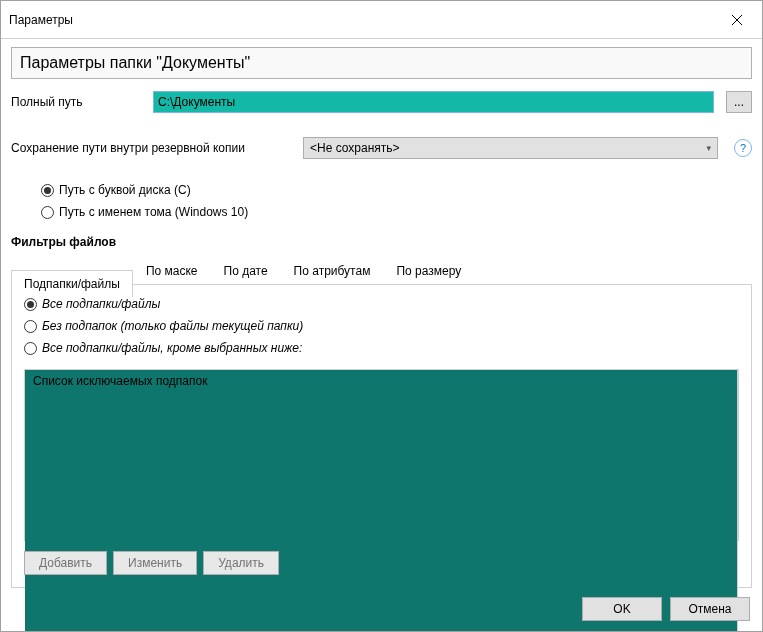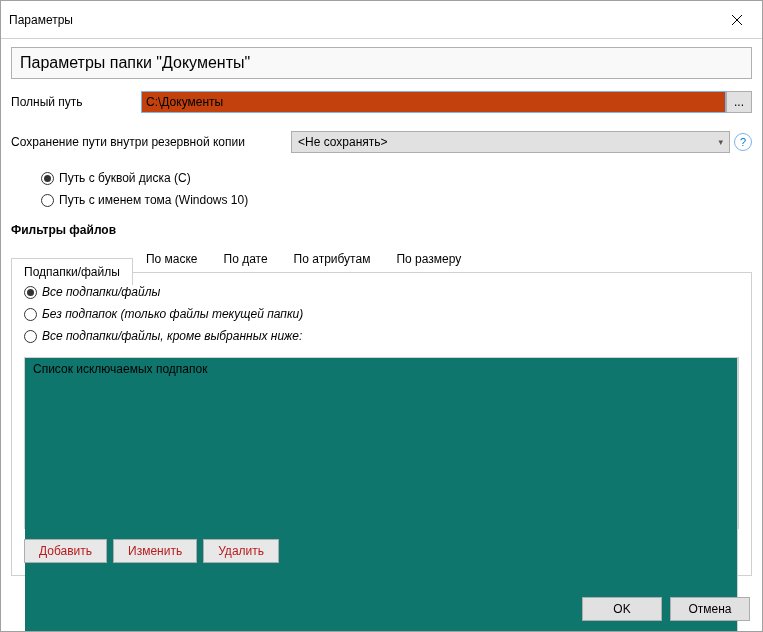--- a/index.html
+++ b/index.html
@@ -7,23 +7,23 @@
     
     .titlebar { height: 38px; display: flex; align-items: center; padding: 0 4px 0 8px; border-bottom: 1px solid #d0d0d0; }
     .titlebar-title { flex: 1; font-size: 12px; }
     .titlebar-close { width: 42px; height: 26px; display: flex; align-items: center; justify-content: center; cursor: pointer; }
     
     .content { padding: 8px 10px; }
     
     .heading-box { border: 1px solid #b0b0b0; background: #f9f9f9; padding: 6px 8px; margin-bottom: 12px; }
     .heading-box span { font-size: 16px; }
     
-    .row { display: flex; align-items: center; margin-bottom: 18px; gap: 0; }
+    .row { display: flex; align-items: center; margin-bottom: 24px; gap: 12px; }
     .row-label { width: 130px; font-size: 12px; }
-    .text-input { flex: 1; height: 22px; border: 1px solid #7eb4ea; background: #c2410c; padding: 2px 4px; font-size: 12px; outline: none; }
+    .text-input { flex: 1; height: 22px; border: 1px solid #7eb4ea; background: #14b8a6; padding: 2px 4px; font-size: 12px; outline: none; }
     .browse-btn { width: 26px; height: 22px; border: 1px solid #adadad; background: #e1e1e1; cursor: pointer; display: flex; align-items: center; justify-content: center; font-size: 12px; }
     
     .select { flex: 1; height: 22px; border: 1px solid #adadad; background: #e1e1e1; padding: 2px 6px; font-size: 12px; display: flex; align-items: center; justify-content: space-between; cursor: pointer; }
     .select-arrow { font-size: 9px; color: #555; }
     
     .help-icon { width: 18px; height: 18px; border: 1px solid #7eb4ea; border-radius: 50%; color: #0078d7; display: flex; align-items: center; justify-content: center; font-size: 11px; cursor: pointer; margin-left: 4px; }
     
     .radio-group { margin: 6px 0 16px 30px; }
     .radio-row { display: flex; align-items: center; margin-bottom: 8px; gap: 5px; }
     .radio { width: 13px; height: 13px; border: 1px solid #333; border-radius: 50%; display: inline-flex; align-items: center; justify-content: center; cursor: pointer; background: #fff; }
@@ -41,21 +41,21 @@
     .filter-radio-group { margin-bottom: 14px; font-style: italic; }
     
     .table-wrap { border: 1px solid #d0d0d0; background: #f0f0f0; height: 172px; }
     .table-header { display: flex; border-bottom: 1px solid #d0d0d0; background: #0f766e; flex-direction: column; }
     .th { padding: 4px 8px; font-size: 12px; flex: 1; border-right: 1px solid #d0d0d0; }
     .th:first-child { flex: 0 0 500px; }
     .th:last-child { flex: 0 0 26px; border-right: none; }
     
     .button-row { display: flex; gap: 6px; margin-top: 10px; }
     .btn { height: 24px; padding: 0 14px; border: 1px solid #adadad; background: #e1e1e1; cursor: pointer; font-size: 12px; }
-    .btn:disabled { color: #b91c1c; cursor: default; background: #e8e8e8; }
+    .btn:disabled { color: #737373; cursor: default; background: #e8e8e8; }
     
     .dialog-buttons { position: absolute; bottom: 10px; right: 12px; display: flex; gap: 8px; }
     .dialog-btn { width: 80px; height: 24px; border: 1px solid #adadad; background: #e1e1e1; cursor: pointer; font-size: 12px; }
   </style>
 </head>
 <body>
 
 <div class="titlebar">
   <span class="titlebar-title">Параметры</span>
   <div class="titlebar-close">

